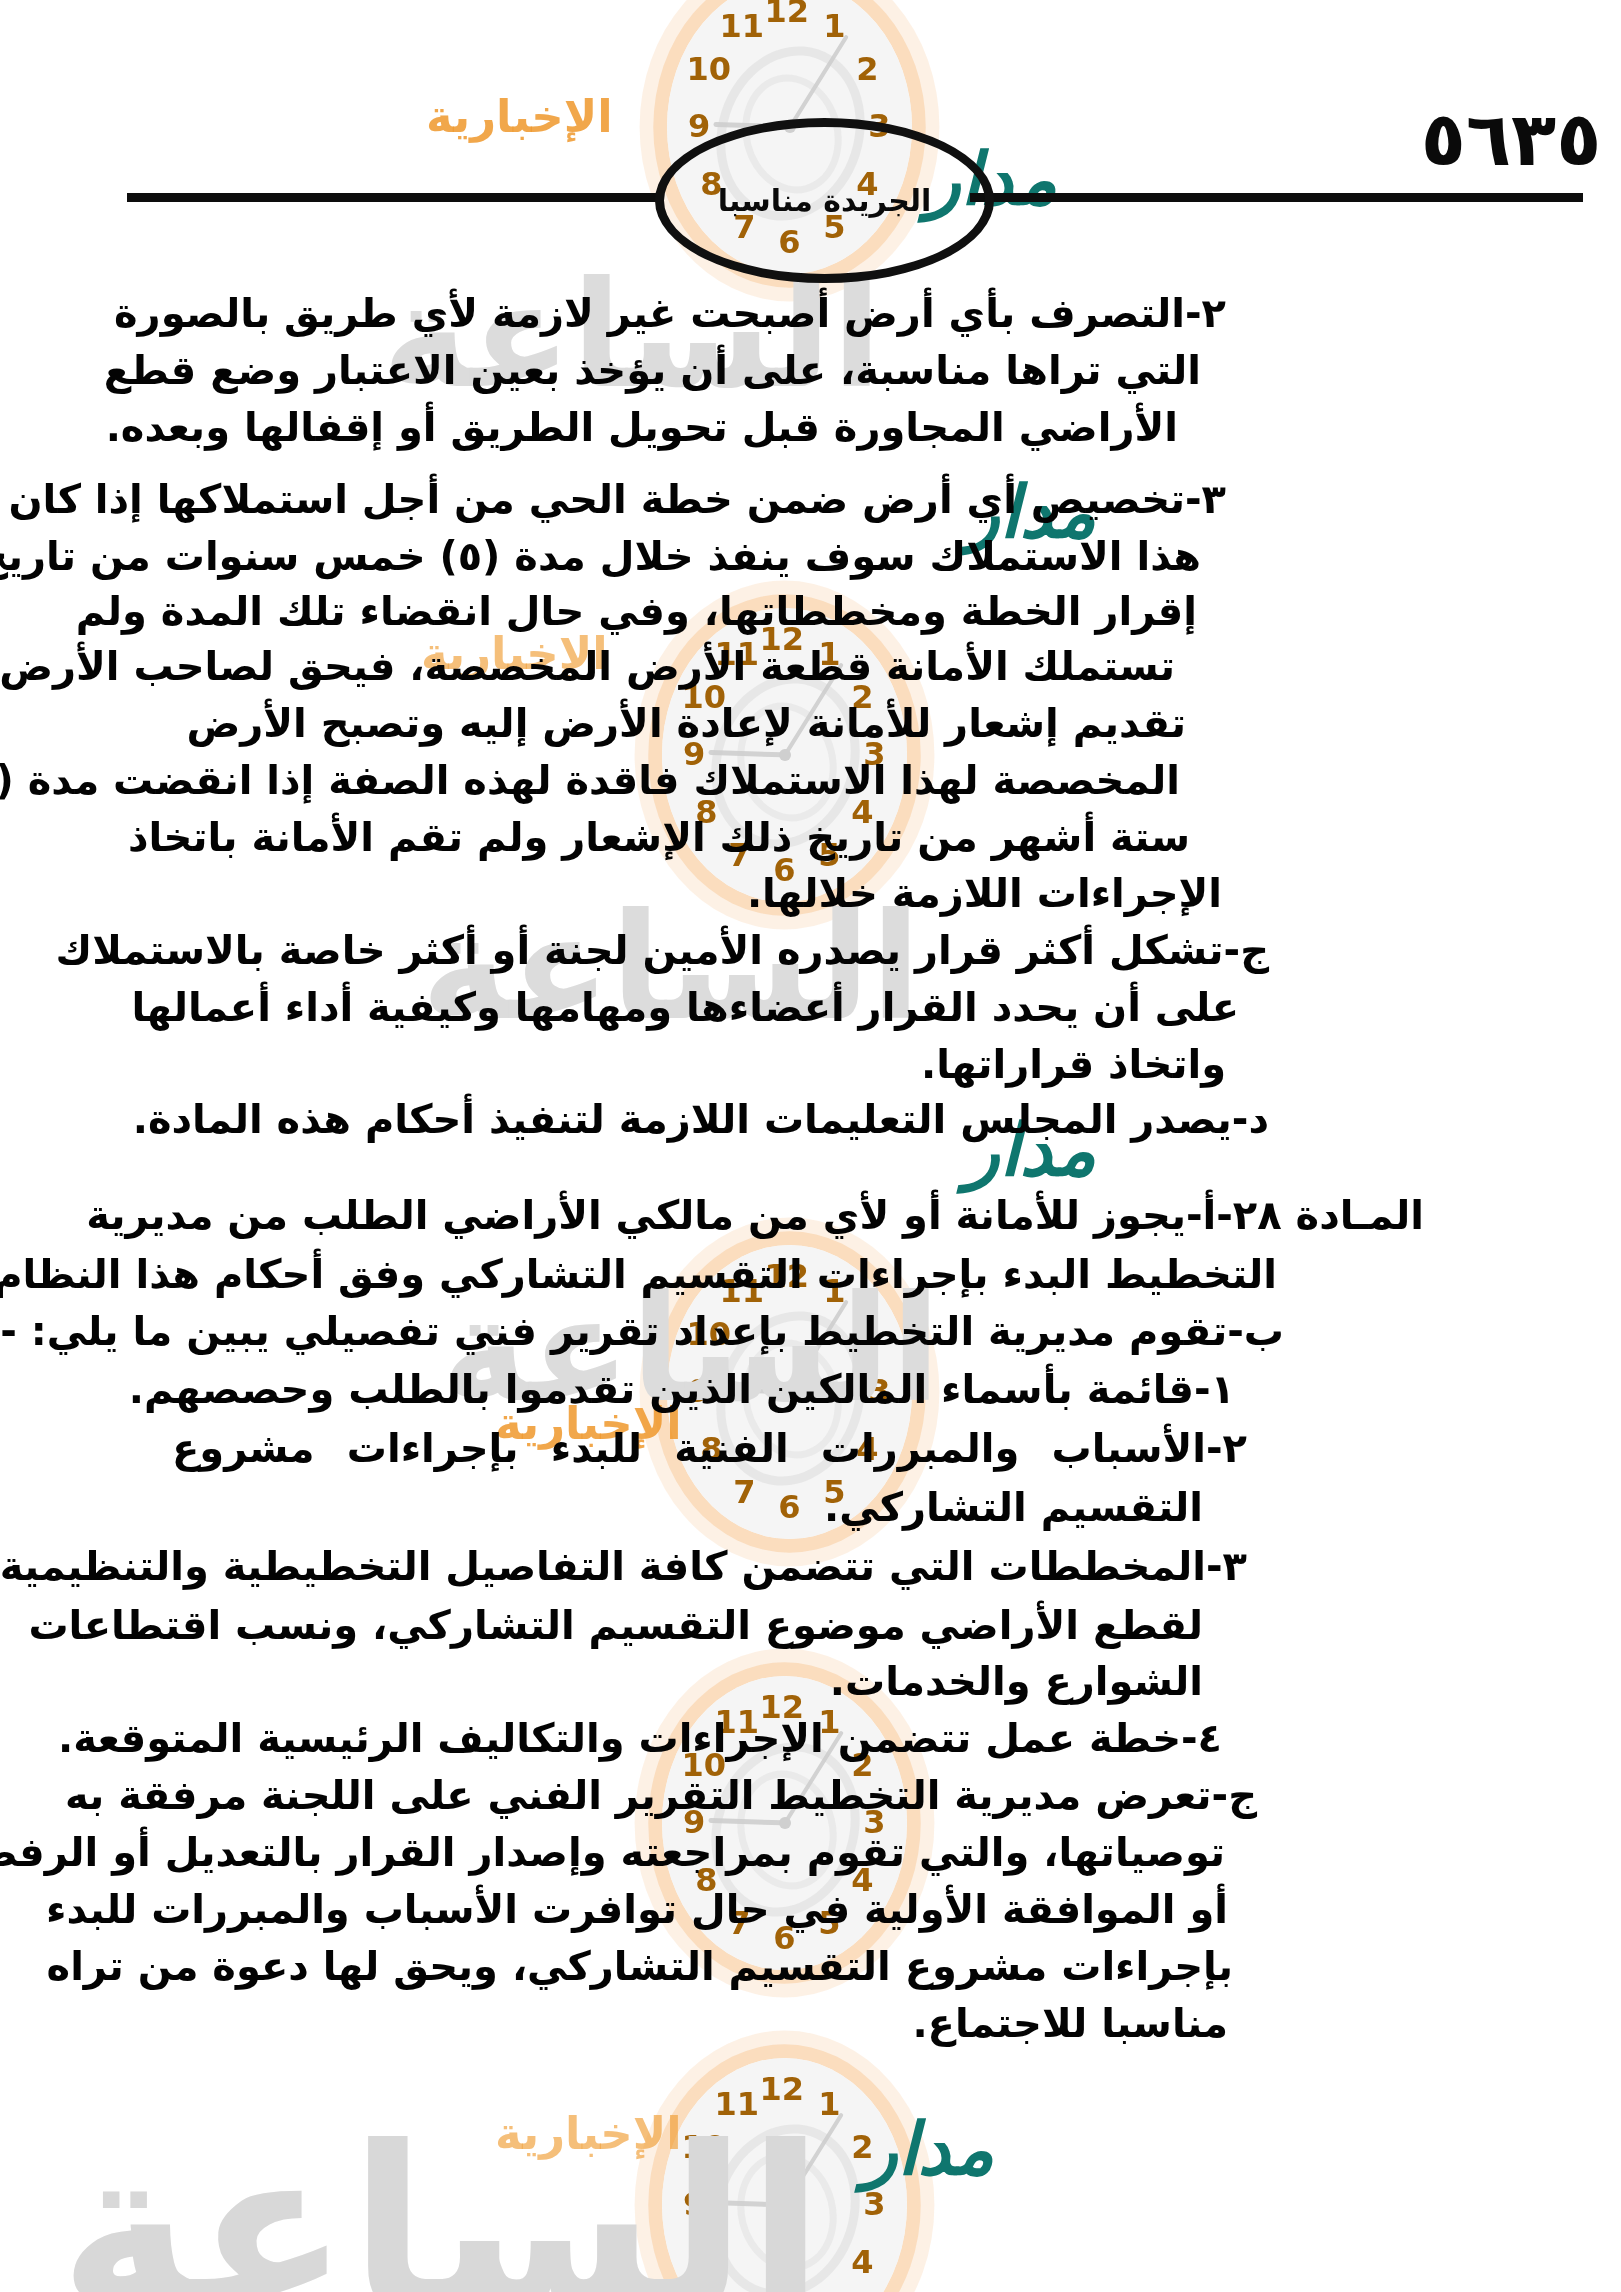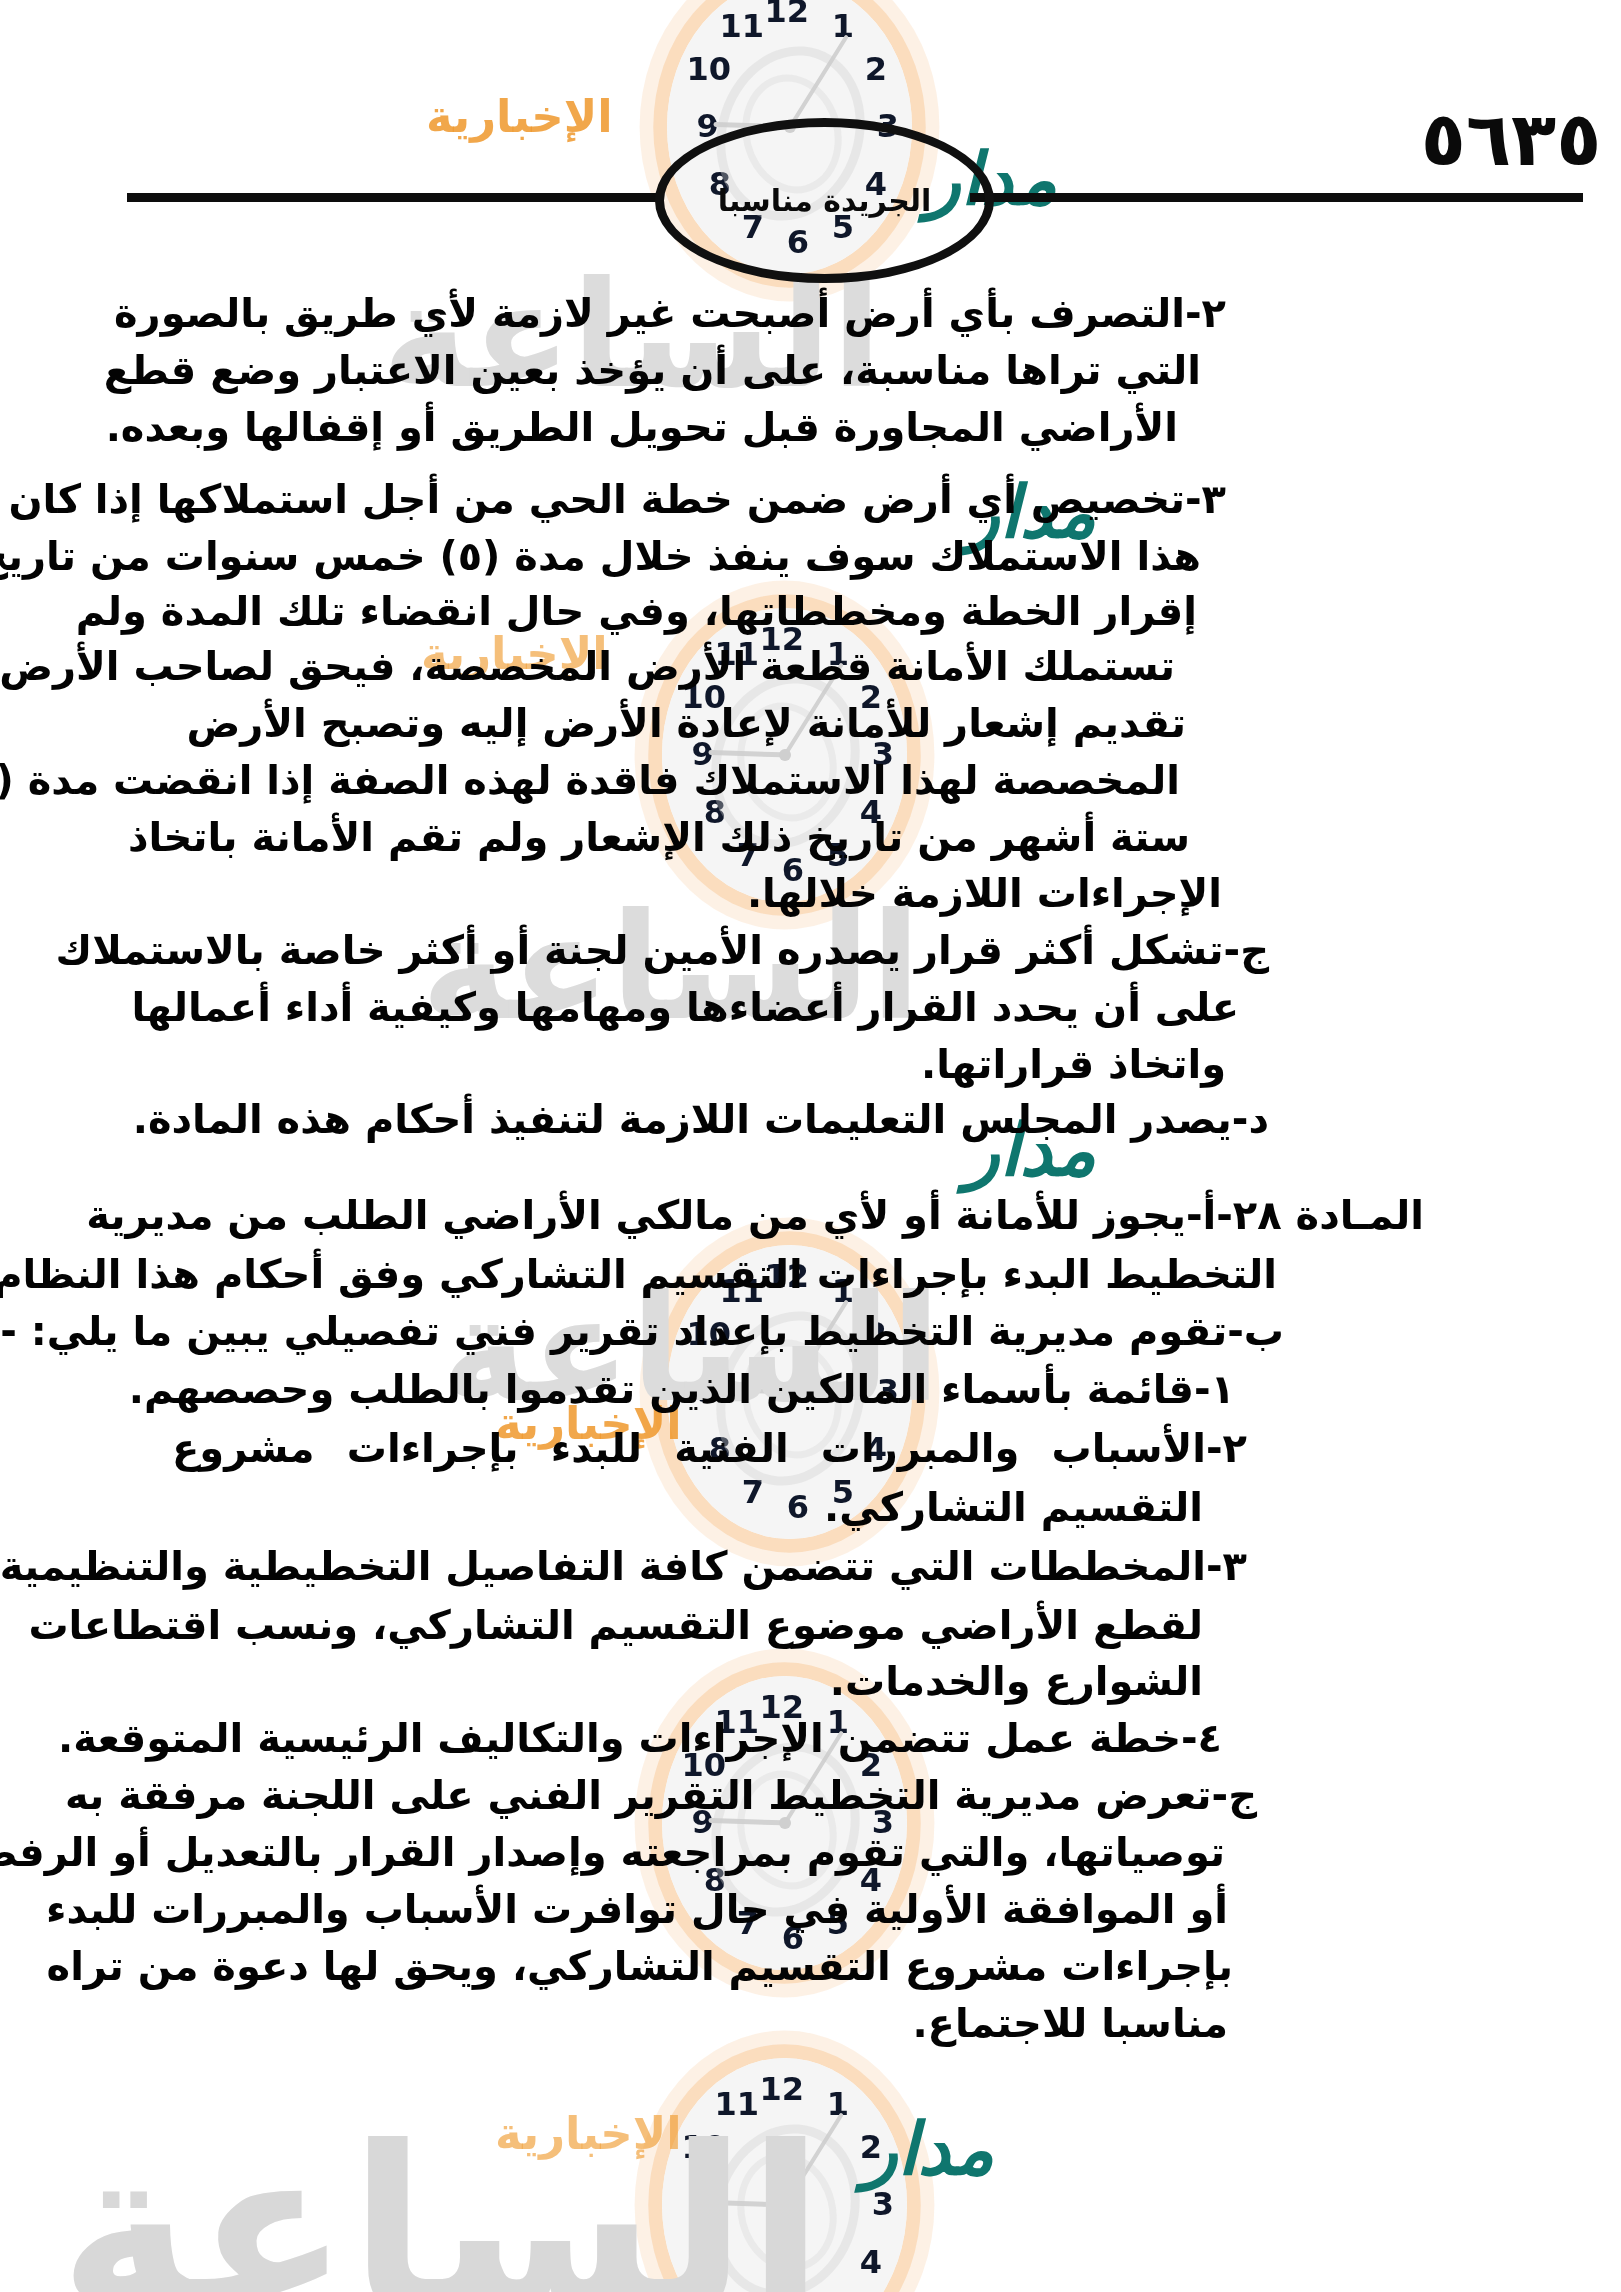--- a/index.html
+++ b/index.html
@@ -4,22 +4,22 @@
 <style>
   html,body{margin:0;padding:0;}
   body{width:1621px;height:2293px;position:relative;background:#ffffff;overflow:hidden;
        font-family:"DejaVu Sans",sans-serif;}
 
   
   .wm{position:absolute;width:245px;height:294px;border-radius:50%;
       background:rgba(243,243,243,.85);
       box-shadow:0 0 0 13.7px rgba(250,214,176,.75), 0 0 0 27.4px rgba(253,238,224,.85);
       z-index:0;}
-  .wm-num{position:absolute;width:39px;height:43px;line-height:43px;text-align:right;
-      font-size:32px;font-weight:bold;color:#0f172a;}
+  .wm-num{position:absolute;width:39px;height:43px;line-height:43px;text-align:center;
+      font-size:32px;font-weight:bold;color:#a16207;}
   .wm-hand{position:absolute;background:#d2d2d2;transform-origin:50% 100%;border-radius:2.9px;}
   .wm-hub{position:absolute;left:117px;top:141px;width:11.8px;height:11.8px;border-radius:50%;background:#cfcfcf;}
   .wm-swirl{position:absolute;left:51px;top:65px;width:127px;height:159px;border-radius:50%;
       border:9.8px solid rgba(205,205,205,.35);transform:rotate(18deg);}
   .wm-swirl2{position:absolute;left:76px;top:94px;width:84px;height:106px;border-radius:50%;
       border:7.8px solid rgba(208,208,208,.30);transform:rotate(-14deg);}
   .wm-word{position:absolute;z-index:0;font-weight:bold;white-space:nowrap;direction:rtl;}
   .w-modar{color:#0f766e;font-size:72px;font-style:italic;}
   .w-saa{color:#dcdcdc;font-size:147px;}
   .w-saa-big{color:#d8d8d8;font-size:225px;}

